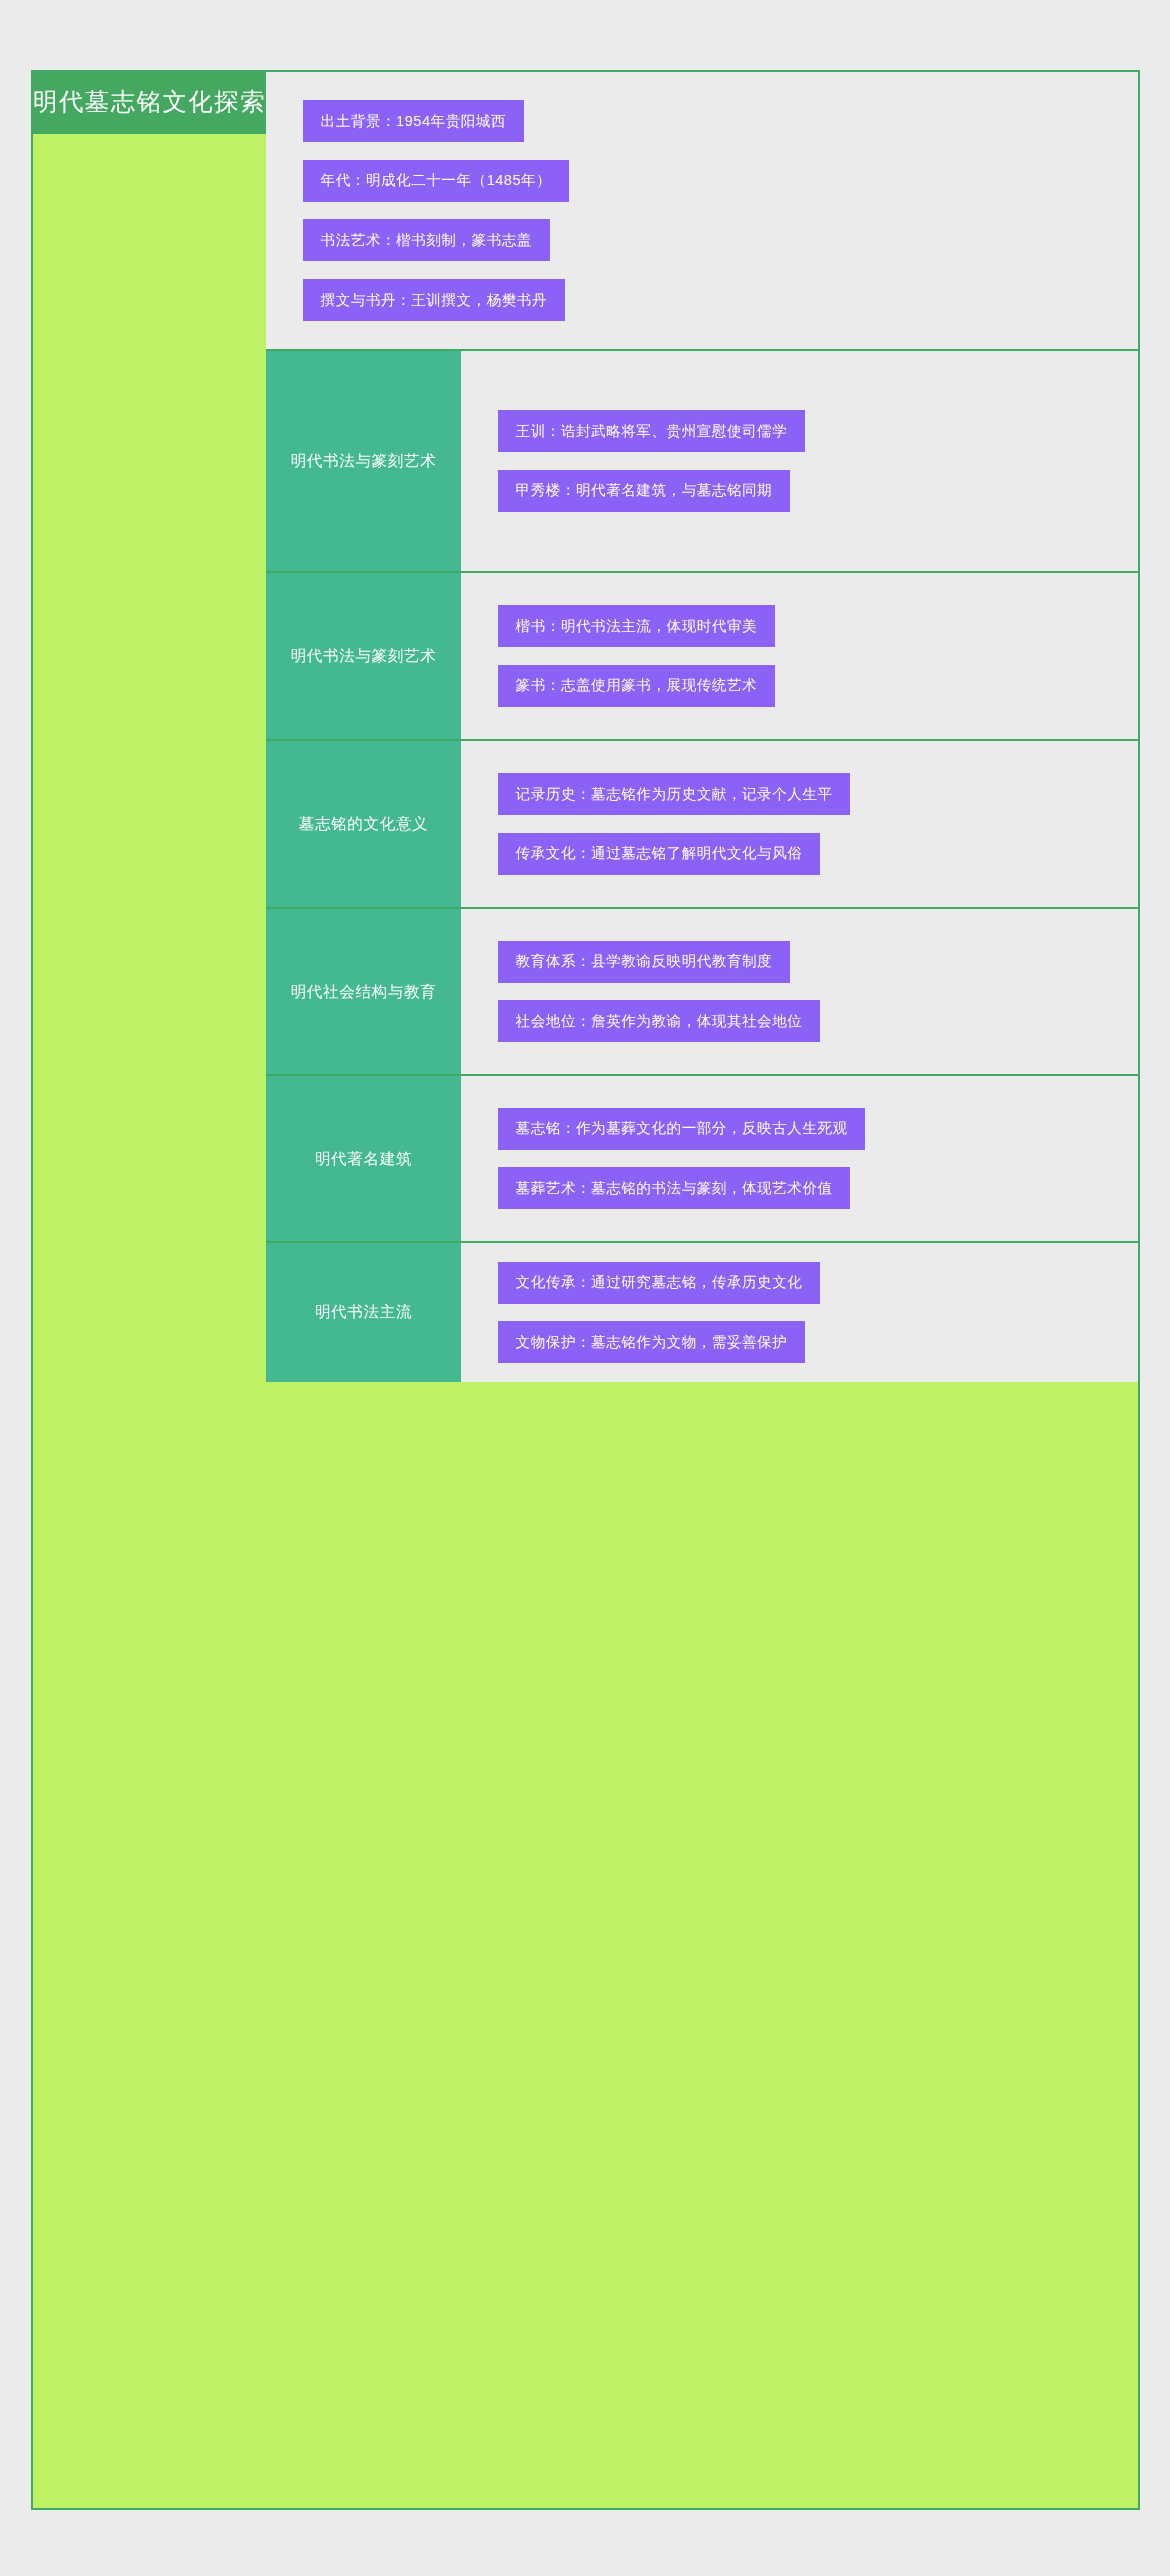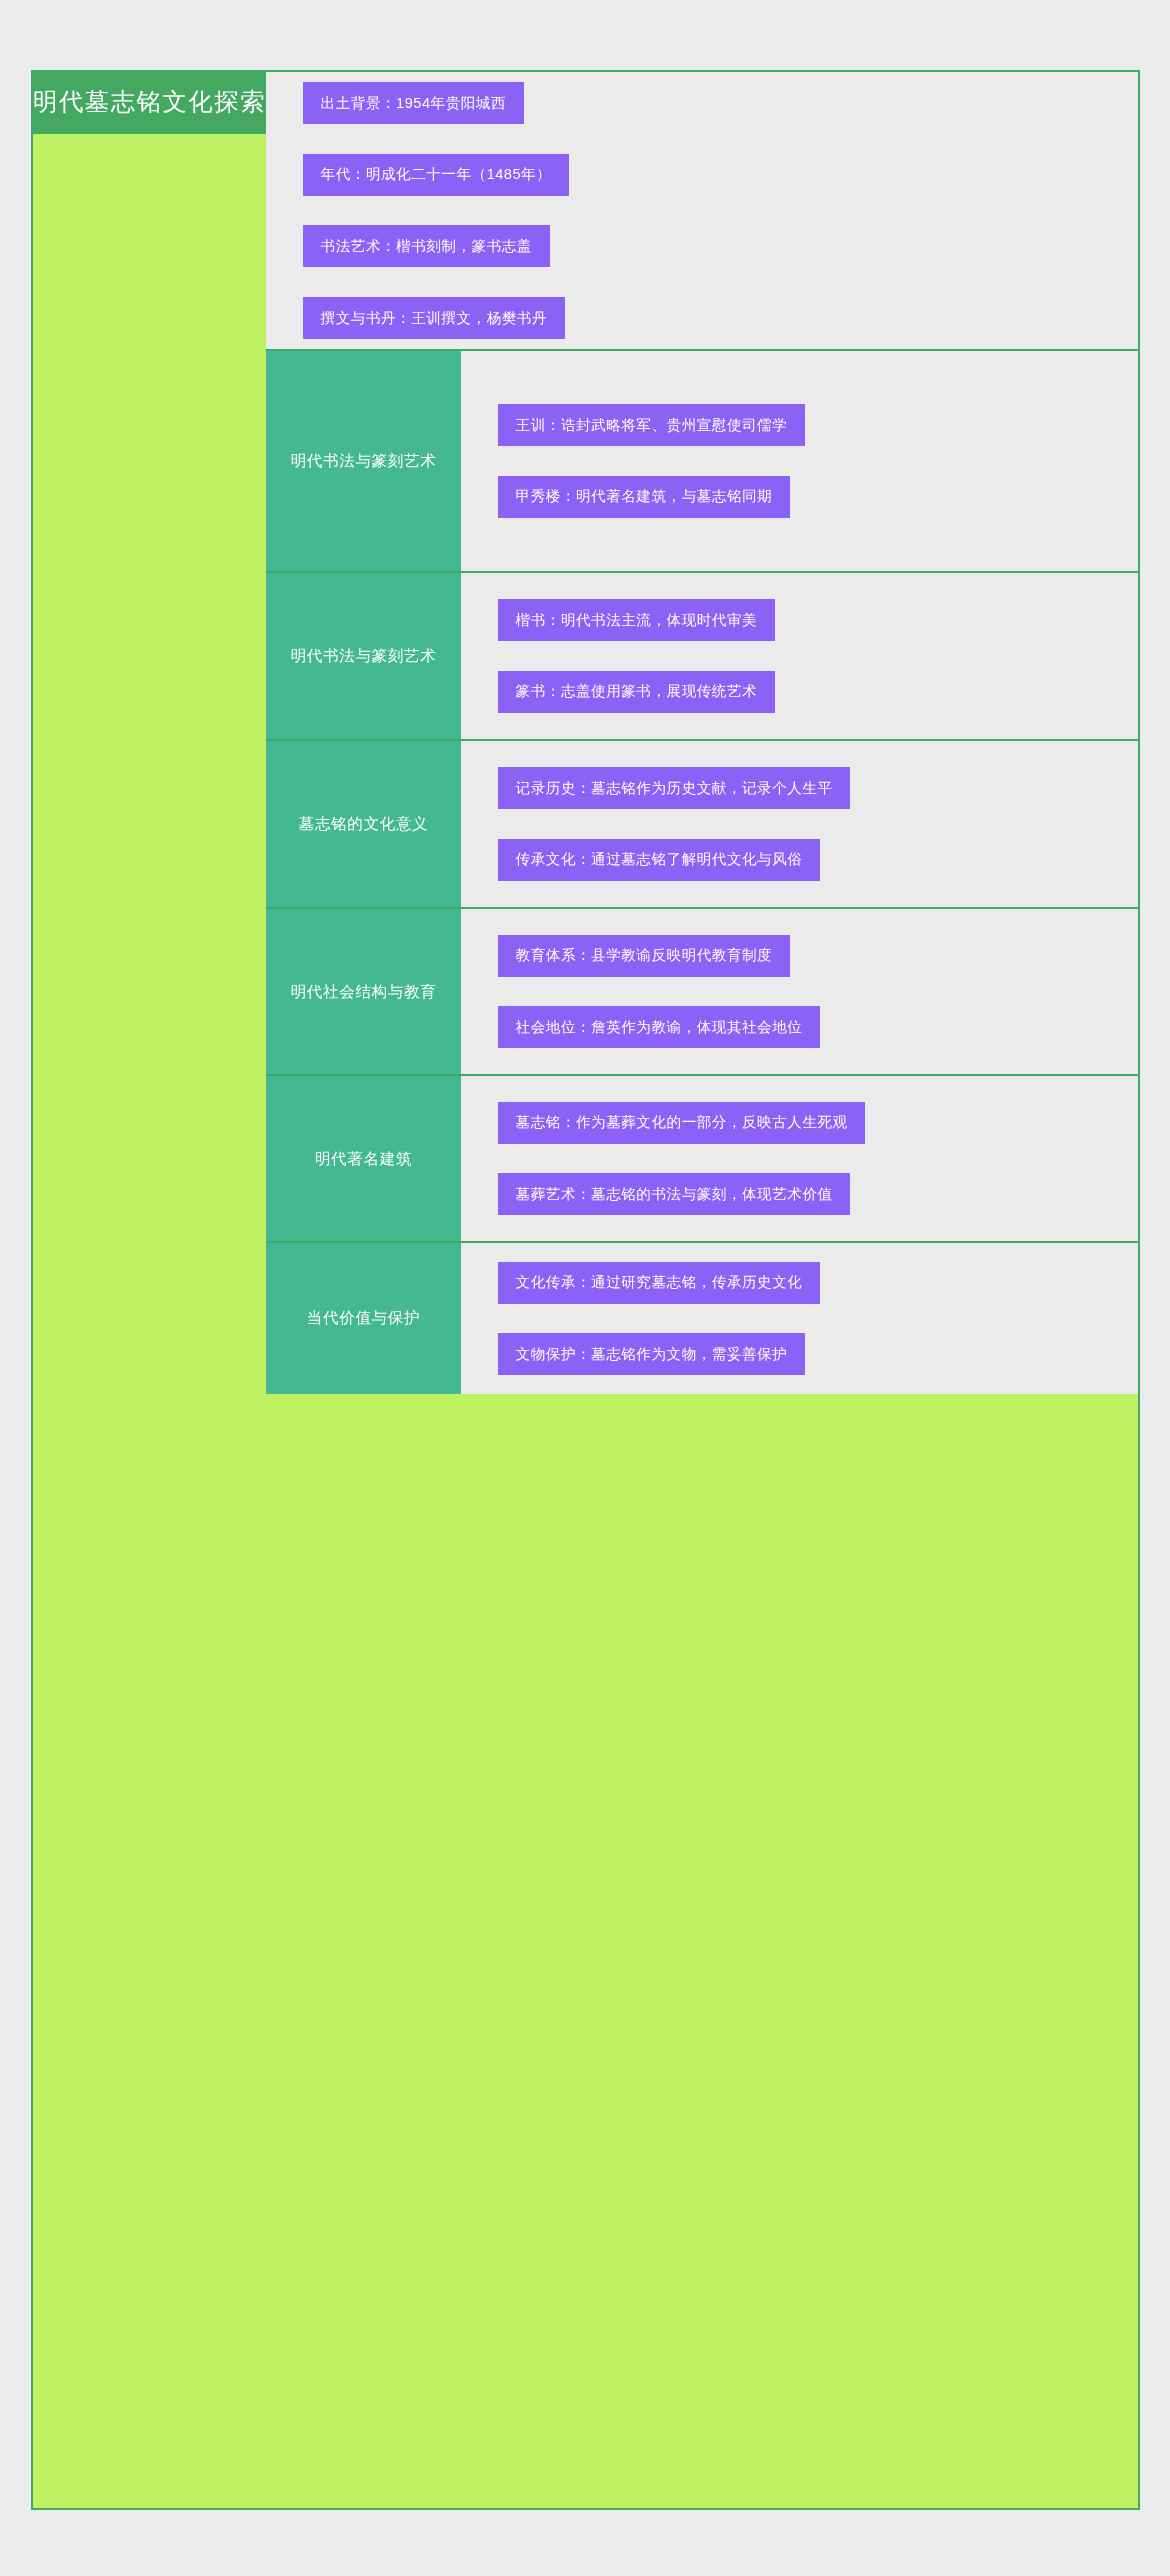--- a/index.html
+++ b/index.html
@@ -85,21 +85,20 @@
   }
 
   .branch-items {
     flex: 1 1 auto;
     background: #ebebeb;
     display: flex;
     flex-direction: column;
     justify-content: center;
     padding: 9.8px 0 9.8px 37px;
     box-sizing: border-box;
-    gap: 12px;
   }
 
   .item-row {
     display: flex;
   }
 
   .item-chip {
     display: inline-block;
     background: #8c61f5;
     color: #ffffff;
@@ -214,21 +213,21 @@
             <span class="item-chip">墓志铭：作为墓葬文化的一部分，反映古人生死观</span>
           </div>
           <div class="item-row">
             <span class="item-chip">墓葬艺术：墓志铭的书法与篆刻，体现艺术价值</span>
           </div>
         </div>
       </div>
 
       <div class="branch b7">
         <div class="branch-label">
-          <span class="branch-label-text">当代价值与保护</span>
+          <span class="branch-label-text">明代书法主流</span>
         </div>
         <div class="branch-items">
           <div class="item-row">
             <span class="item-chip">文化传承：通过研究墓志铭，传承历史文化</span>
           </div>
           <div class="item-row">
             <span class="item-chip">文物保护：墓志铭作为文物，需妥善保护</span>
           </div>
         </div>
       </div>

